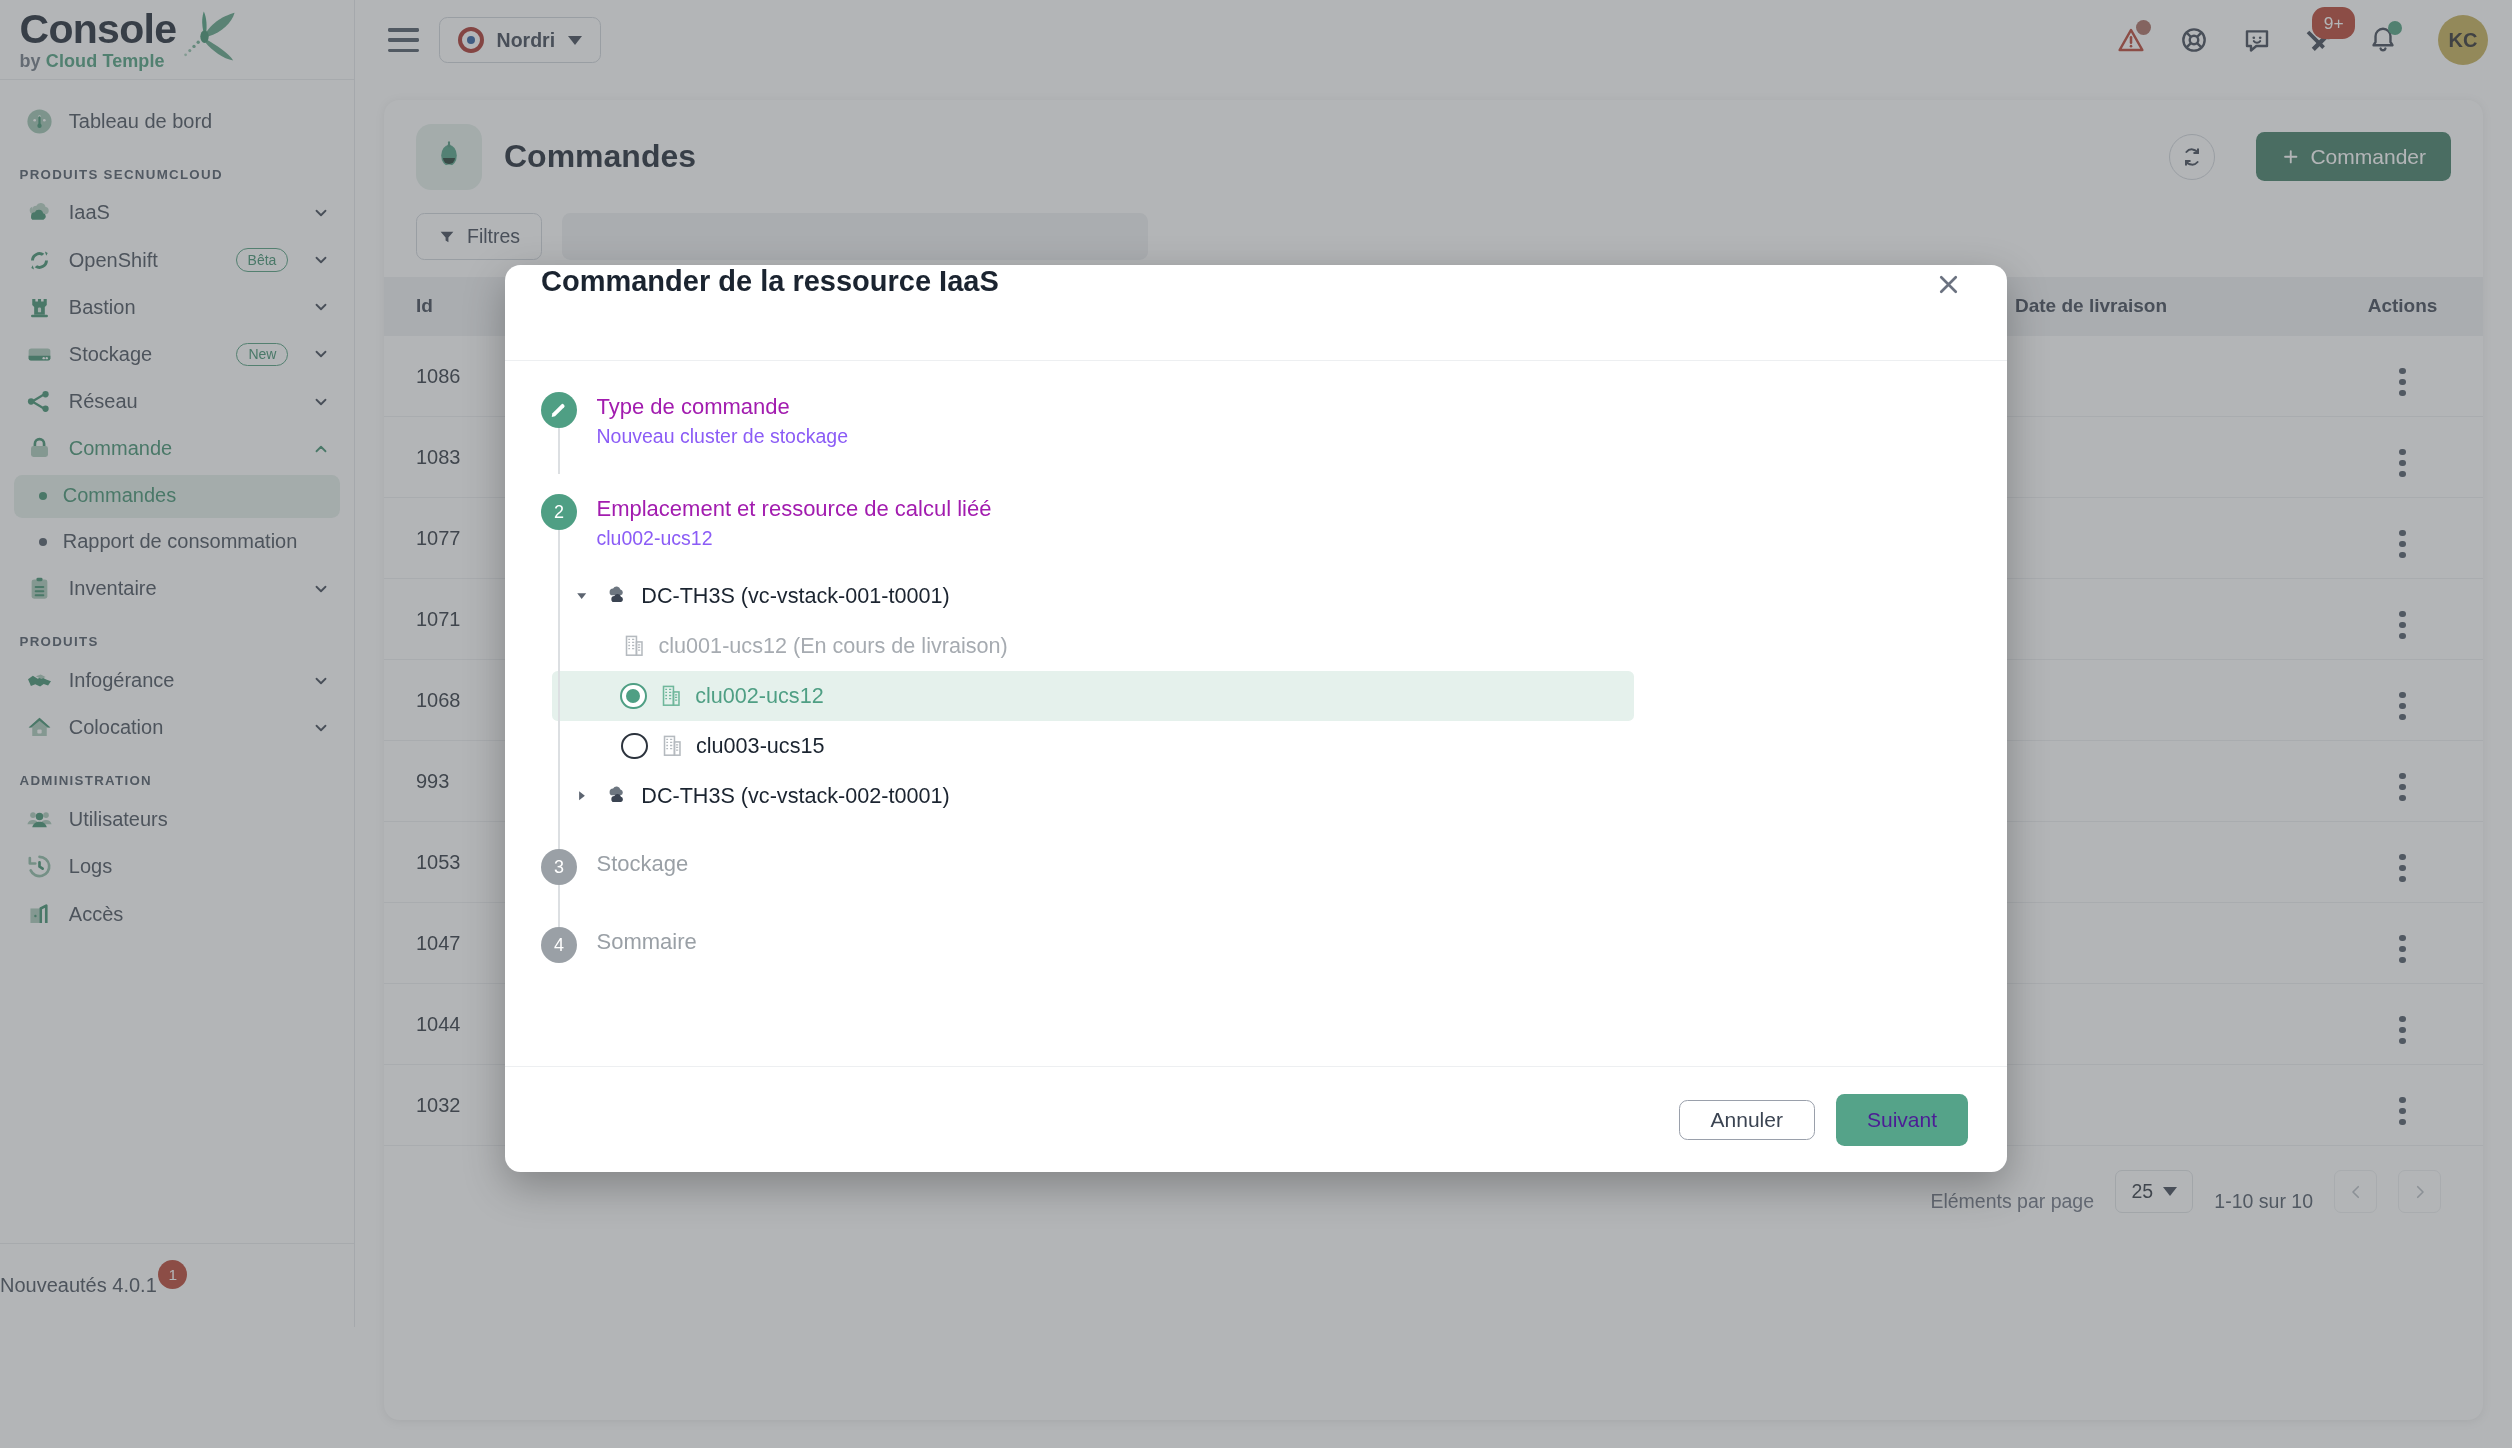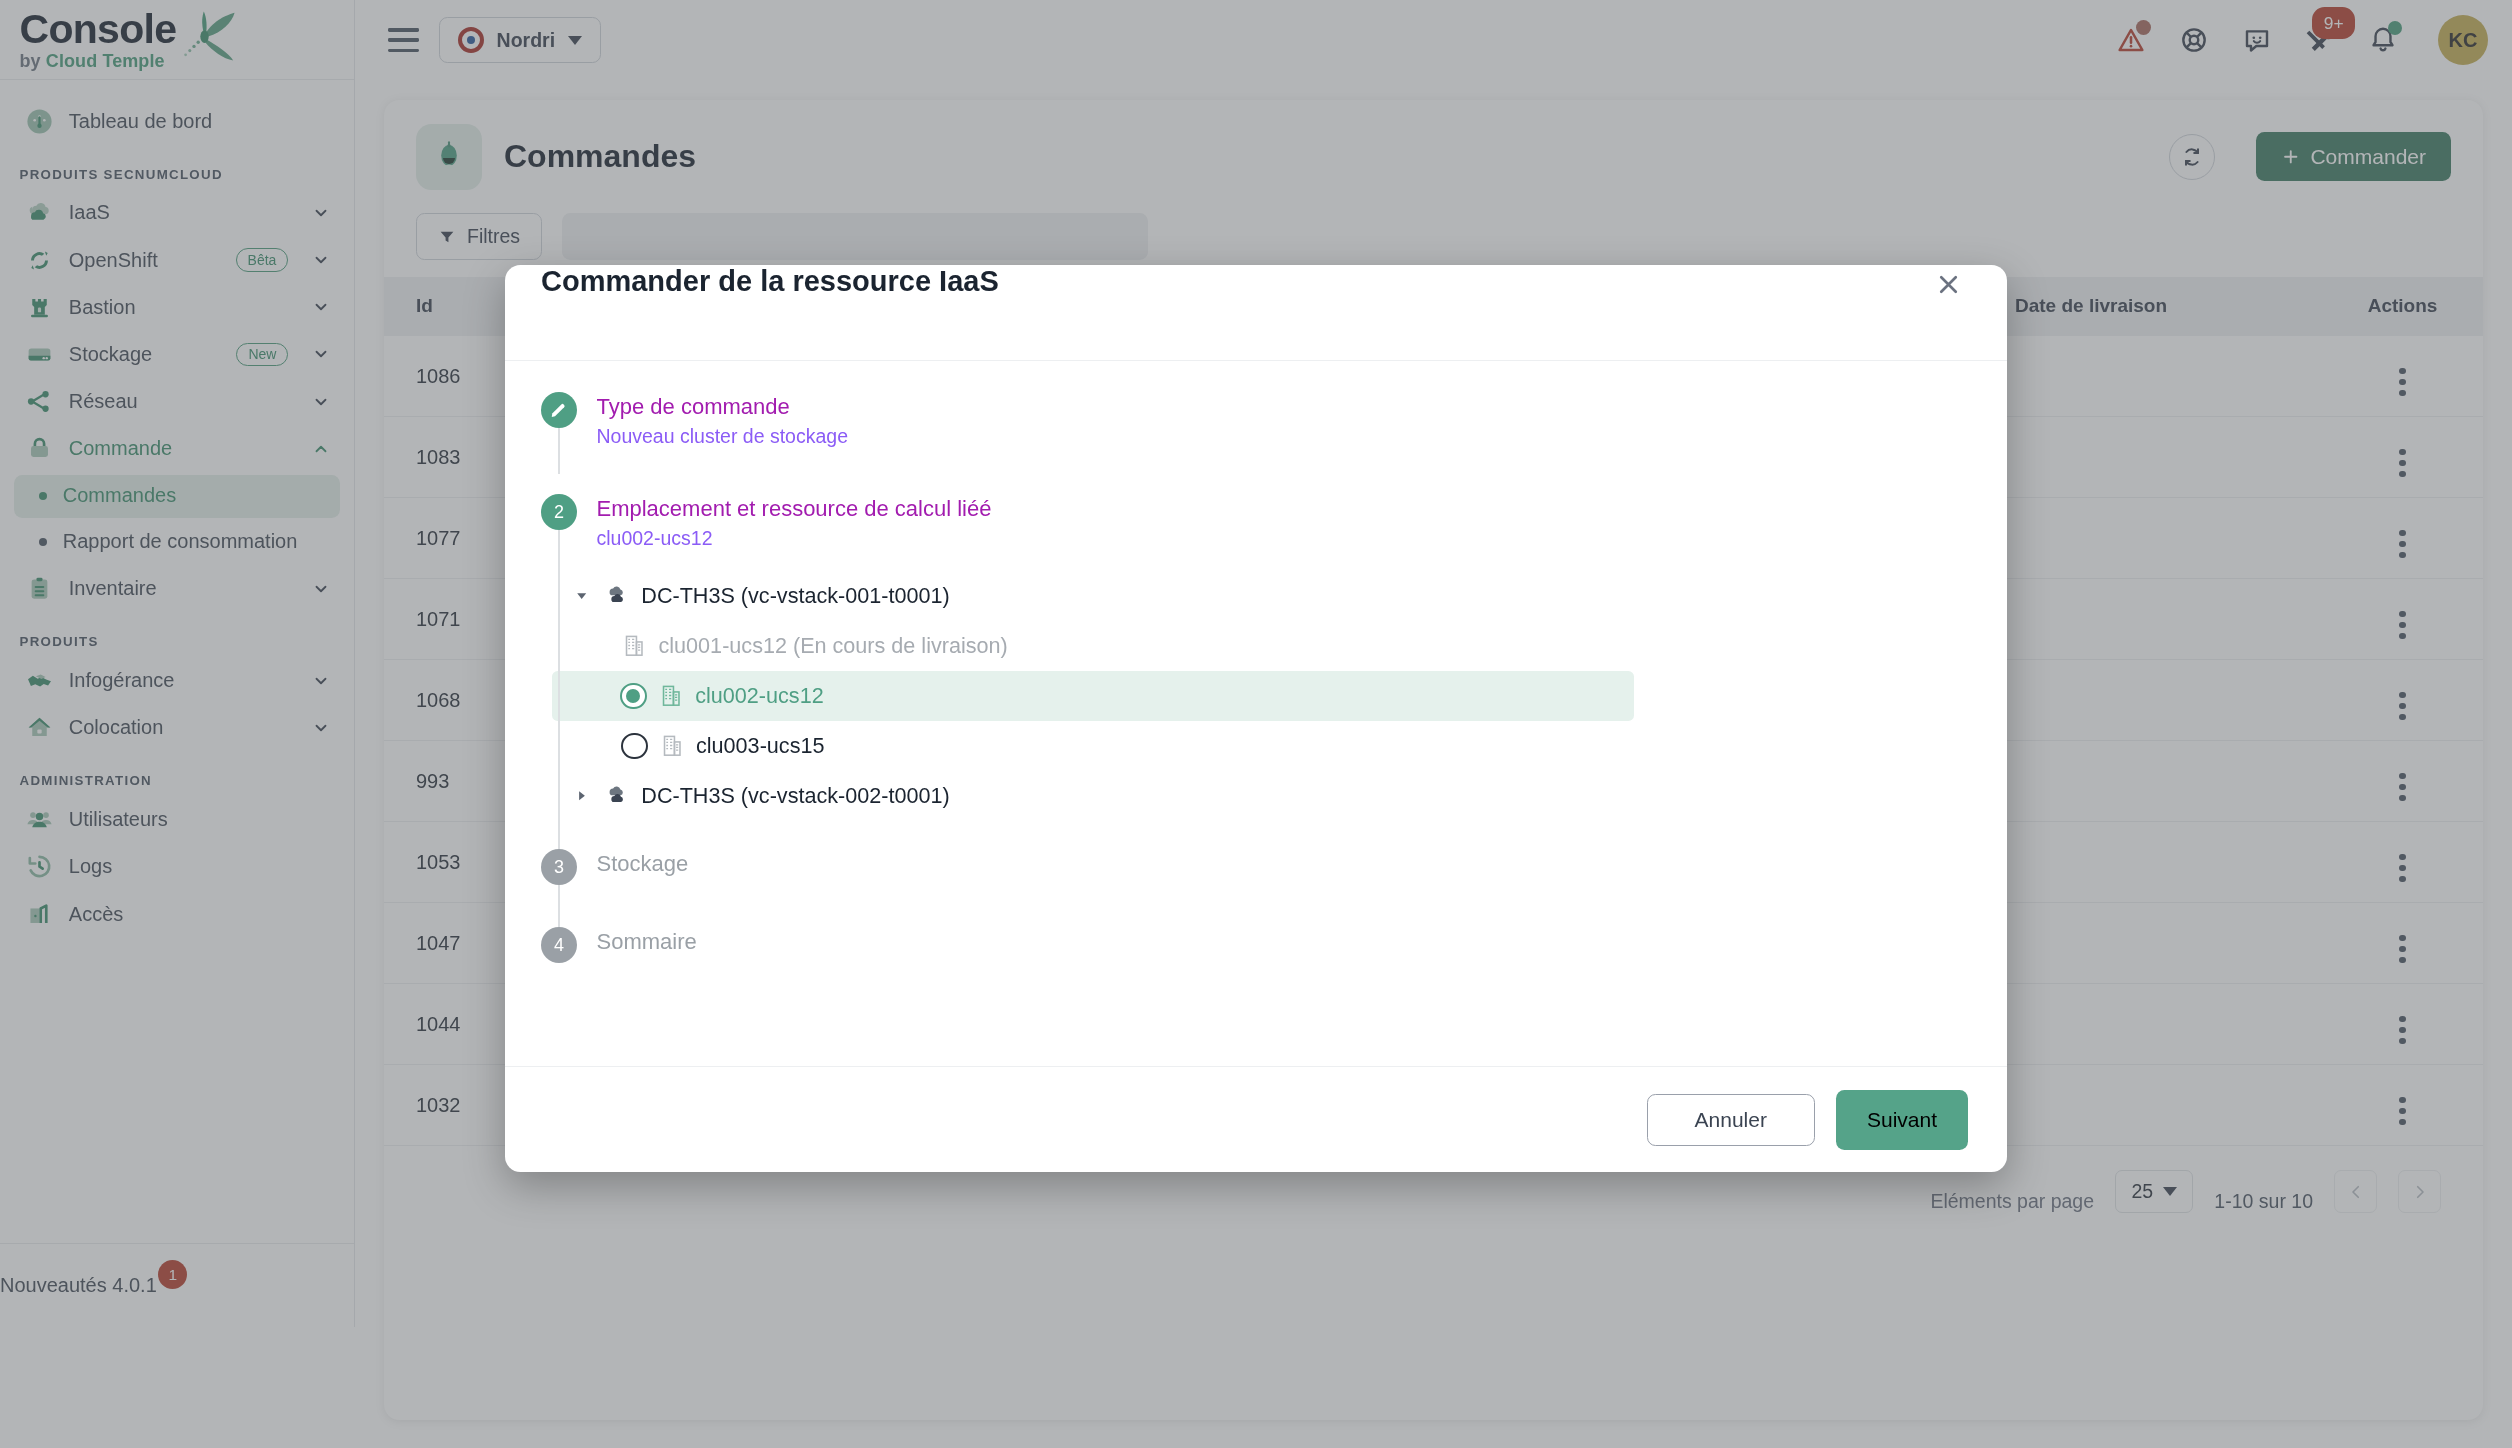--- a/index.html
+++ b/index.html
@@ -230,26 +230,26 @@
   .radio.on { border-color: #4f9f84; }
   .radio.on i { width: 14px; height: 14px; border-radius: 50%; background: #4f9f84; display:block; }
 
   .modal-foot {
     height: 106px; flex: 0 0 106px; display: flex; align-items: center;
     justify-content: flex-end; gap: 21px; padding: 0 39px;
     border-top: 1.4px solid #edeff1;
   }
   .btn-ghost {
     border: 1.4px solid #9aa0ab; background: #fff; color: #3b4452;
-    border-radius: 8.4px; height: 52px; padding: 0 47px; font-size: 21px; cursor: pointer;
+    border-radius: 8.4px; height: 40px; padding: 0 31px; font-size: 21px; cursor: pointer;
     font-family: inherit;
   }
   .btn-green {
-    background: #55a389; color: #000000; border: none; border-radius: 8.4px;
-    height: 60px; padding: 12px 31px; font-size: 21px; cursor: pointer; font-family: inherit;
+    background: #55a389; color: #4c1d95; border: none; border-radius: 8.4px;
+    height: 52px; padding: 12px 31px; font-size: 21px; cursor: pointer; font-family: inherit;
   }
 </style>
 </head>
 <body>
 
 <div class="app">
 
   <aside class="sidebar">
 
     <div class="logo-wrap">

